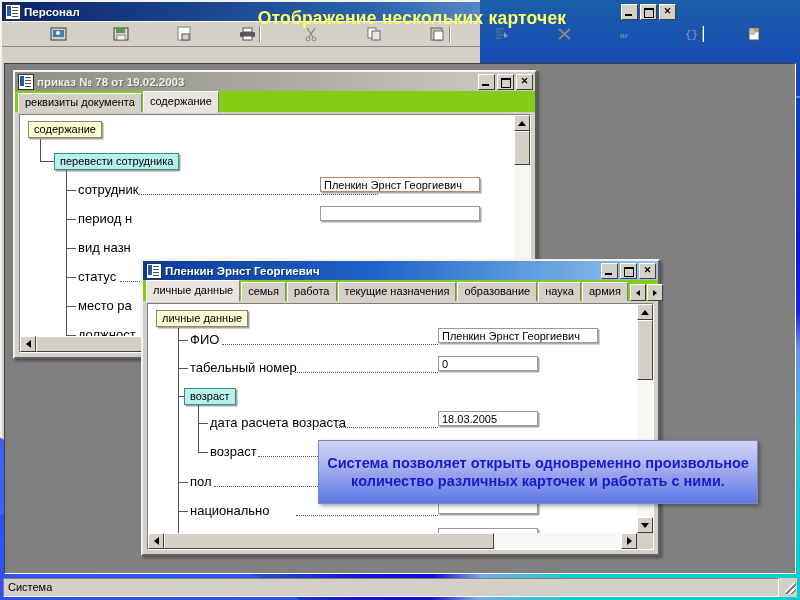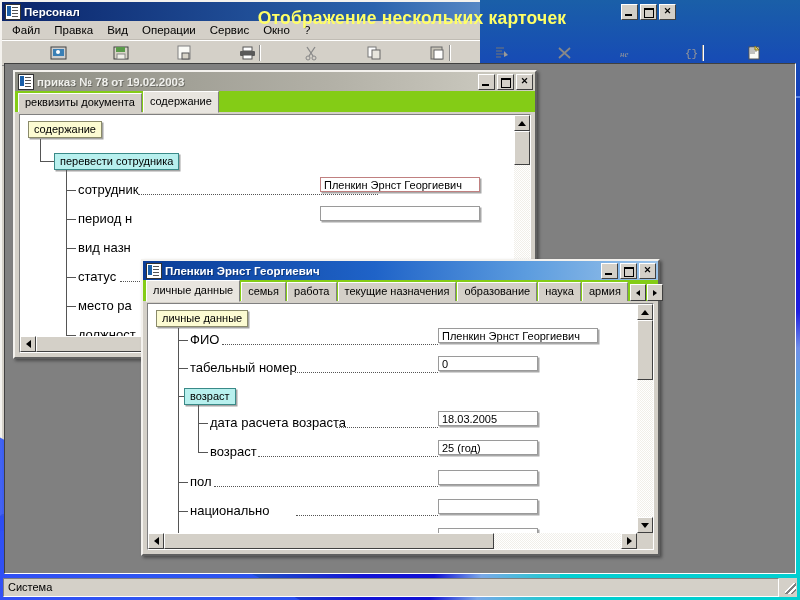--- a/index.html
+++ b/index.html
@@ -441,29 +441,20 @@
     <div class="titlebar active-main">
       <span class="tb-icon"></span>
       <span class="tb-title">Персонал</span>
       <span class="tb-buttons">
         <span class="tb-btn min"></span>
         <span class="tb-btn max"></span>
         <span class="tb-btn">✕</span>
       </span>
     </div>
 
-    <div class="menubar">
-      <span class="mi">Файл</span>
-      <span class="mi">Правка</span>
-      <span class="mi">Вид</span>
-      <span class="mi">Операции</span>
-      <span class="mi">Сервис</span>
-      <span class="mi">Окно</span>
-      <span class="mi">?</span>
-    </div>
 
     <div class="toolbar">
       <span class="tbtn">
         <svg width="17" height="16">
             <rect x="1" y="2" width="15" height="12" fill="#cfcfcf" stroke="#404040"></rect>
             <rect x="3" y="4" width="11" height="7" fill="#3a7fb5"></rect>
             <circle cx="8" cy="7" r="2" fill="#fff"></circle>
           </svg>
       </span>
       <span class="tbtn">
@@ -809,14 +800,15 @@
         </div>
       </div>
     </div>
 
     <div class="statusbar">
       <span class="status-panel">Система</span>
       <span class="status-grip"></span>
     </div>
   </div>
 
+  <div id="callout">Система позволяет открыть одновременно произвольное количество различных карточек и работать с ними.</div>
 
 </div>
 
 </body></html>

